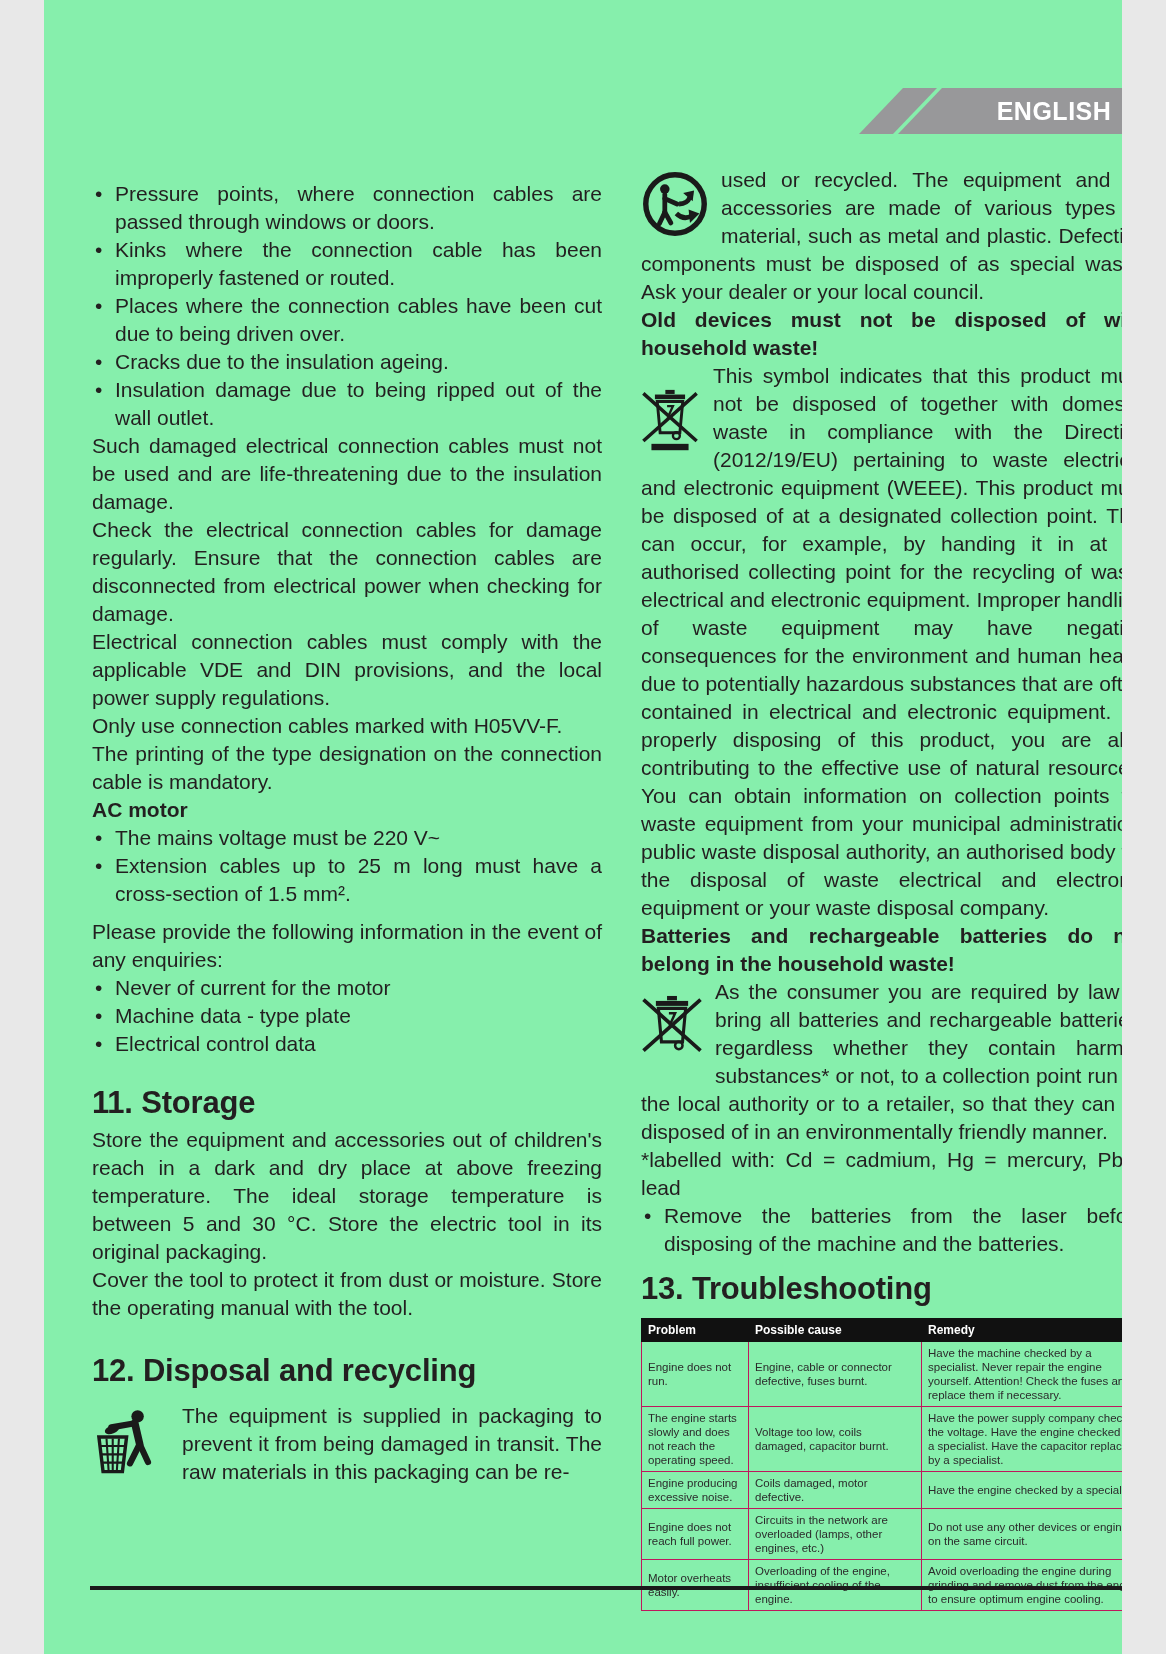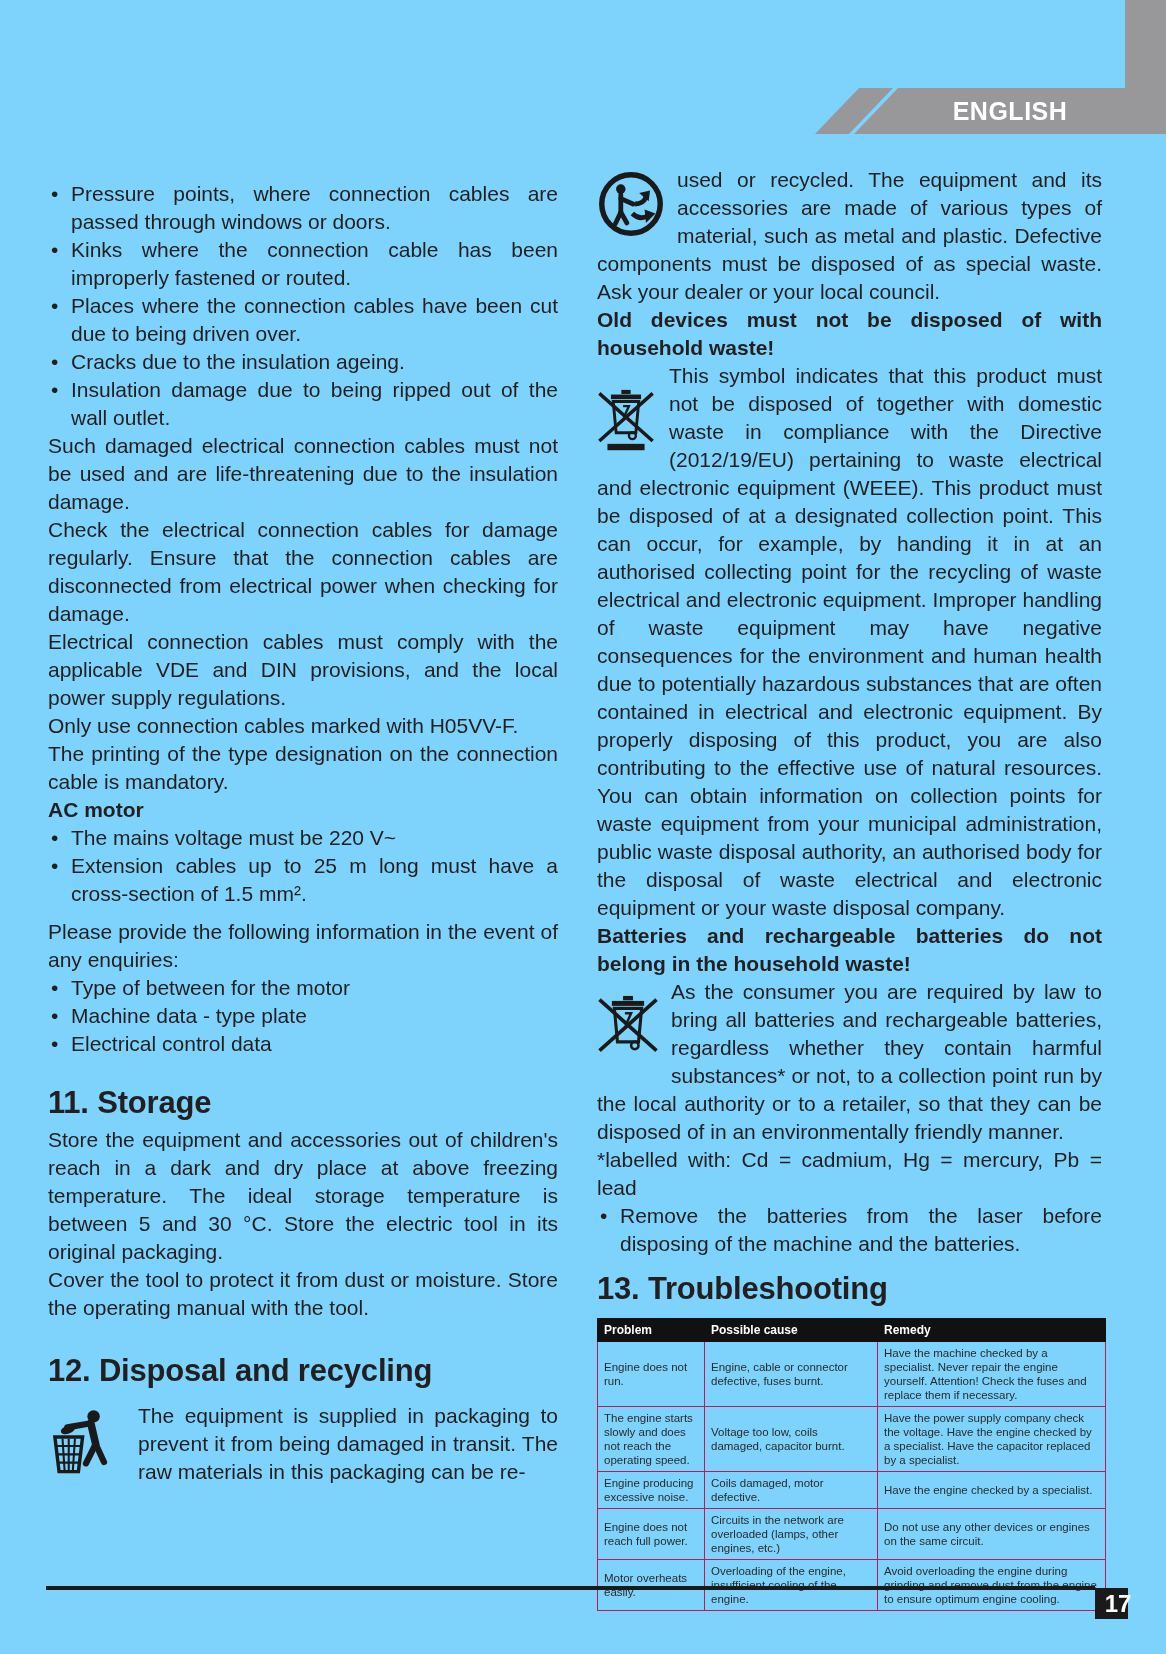--- a/index.html
+++ b/index.html
@@ -1,17 +1,17 @@
 <!DOCTYPE html>
 <html><head>
 <meta charset="utf-8">
 <style>
   html,body{margin:0;padding:0;background:#e8e8e8;}
   .page{
-    position:relative;width:1166px;height:1654px;background:#7dd3fc;
+    position:relative;width:1078px;height:1654px;background:#86efac;
     font-family:"Liberation Sans","DejaVu Sans",sans-serif;color:#231f20;
     overflow:hidden;margin:0 auto;
   }
   
   .hdr-vbar{position:absolute;left:1125px;top:0;width:41px;height:134px;background:#98989a;}
   .hdr-banner{
     position:absolute;left:854px;top:88px;width:272px;height:46px;background:#98989a;
     clip-path:polygon(44px 0,100% 0,100% 100%,0 100%);
     display:flex;align-items:center;justify-content:center;padding-left:40px;box-sizing:border-box;
   }
@@ -80,21 +80,21 @@
     <p>Electrical connection cables must comply with the applicable VDE and DIN provisions, and the local power supply regulations.</p>
     <p>Only use connection cables marked with H05VV-F.</p>
     <p>The printing of the type designation on the connection cable is mandatory.</p>
     <p class="bold">AC motor</p>
     <ul class="bullets">
       <li><span>The mains voltage must be 220 V~</span></li>
       <li><span>Extension cables up to 25 m long must have a cross-section of 1.5 mm².</span></li>
     </ul>
     <p class="gap-top">Please provide the following information in the event of any enquiries:</p>
     <ul class="bullets">
-      <li><span>Type of between for the motor</span></li>
+      <li><span>Never of current for the motor</span></li>
       <li><span>Machine data - type plate</span></li>
       <li><span>Electrical control data</span></li>
     </ul>
     <h2><span>11. Storage</span></h2>
     <p>Store the equipment and accessories out of children's reach in a dark and dry place at above freezing temperature. The ideal storage temperature is between 5 and 30 °C. Store the electric tool in its original packaging.</p>
     <p>Cover the tool to protect it from dust or moisture. Store the operating manual with the tool.</p>
     <h2 class="h2-disposal"><span>12. Disposal and recycling</span></h2>
     <div class="icon-para">
       <span class="icon icon-tidy">
         <svg viewBox="0 0 110 100" width="76" height="80" fill="#1a1a1a" stroke="none">

